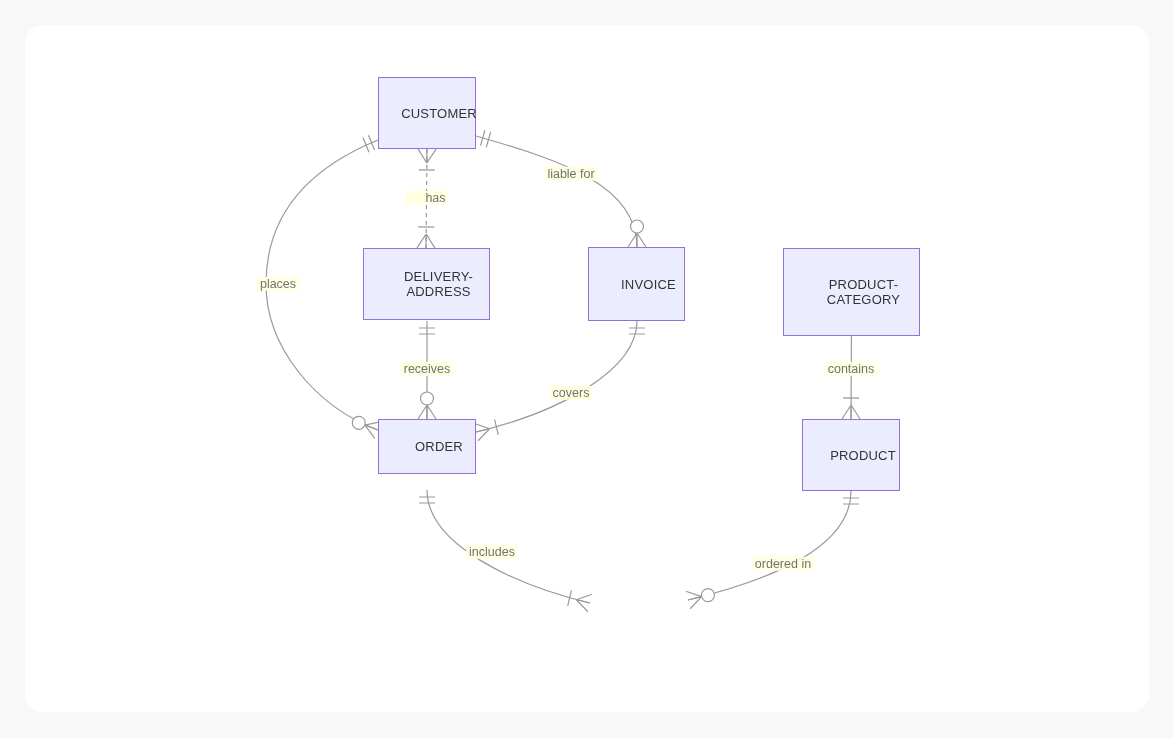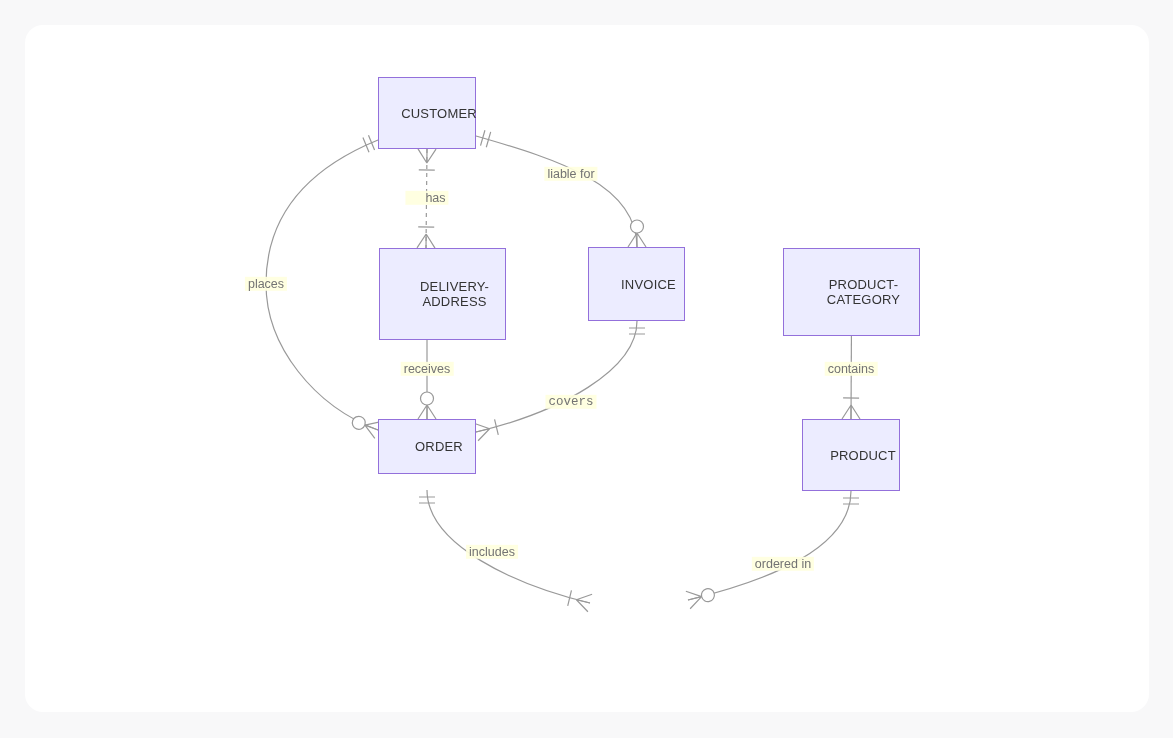--- a/index.html
+++ b/index.html
@@ -85,27 +85,27 @@
     <path class="rel dashed" d="M427,149 L426,248" marker-start="url(#m-om-start)" marker-end="url(#m-om-end)"></path>
     <path class="rel" d="M476,136 C560,160 637,185 637,247" marker-start="url(#m-one-start)" marker-end="url(#m-zm-end)"></path>
     <path class="rel" d="M427,321 L427,419" marker-start="url(#m-one-start)" marker-end="url(#m-zm-end)"></path>
     <path class="rel" d="M637,321 C637,370 560,412 476,432" marker-start="url(#m-one-start)" marker-end="url(#m-om-end)"></path>
     <path class="rel" d="M851.5,320 L851,419" marker-start="url(#m-one-start)" marker-end="url(#m-om-end)"></path>
     <path class="rel" d="M427,490 C427,545 515,585 590,603" marker-start="url(#m-one-start)" marker-end="url(#m-om-end)"></path>
     <path class="rel" d="M851,491 C851,548 770,580 688,600" marker-start="url(#m-one-start)" marker-end="url(#m-zm-end)"></path>
   </svg>
 
   <div class="entity" style="left:378px;top:77px;width:98px;height:72px;">CUSTOMER</div>
-  <div class="entity" style="left:363px;top:248px;width:127px;height:92px;margin-left:16px;">DELIVERY-ADDRESS</div>
+  <div class="entity" style="left:363px;top:248px;width:127px;height:72px;">DELIVERY-ADDRESS</div>
   <div class="entity" style="left:588px;top:247px;width:97px;height:74px;">INVOICE</div>
   <div class="entity" style="left:783px;top:248px;width:137px;height:88px;">PRODUCT-CATEGORY</div>
   <div class="entity" style="left:378px;top:419px;width:98px;height:55px;">ORDER</div>
   <div class="entity" style="left:802px;top:419px;width:98px;height:72px;">PRODUCT</div>
 
-  <div class="rel-label" style="left:266px;top:284px;">places</div>
+  <div class="rel-label" style="left:278px;top:284px;">places</div>
   <div class="rel-label" style="left:427px;top:198px;padding-left:20px;">has</div>
   <div class="rel-label" style="left:571px;top:174px;">liable for</div>
   <div class="rel-label" style="left:427px;top:369px;">receives</div>
-  <div class="rel-label" style="left:571px;top:402px;font-family:Liberation Mono, monospace;">covers</div>
+  <div class="rel-label" style="left:571px;top:393px;">covers</div>
   <div class="rel-label" style="left:851px;top:369px;">contains</div>
   <div class="rel-label" style="left:492px;top:552px;">includes</div>
   <div class="rel-label" style="left:783px;top:564px;">ordered in</div>
 </div>
 
 </body></html>

